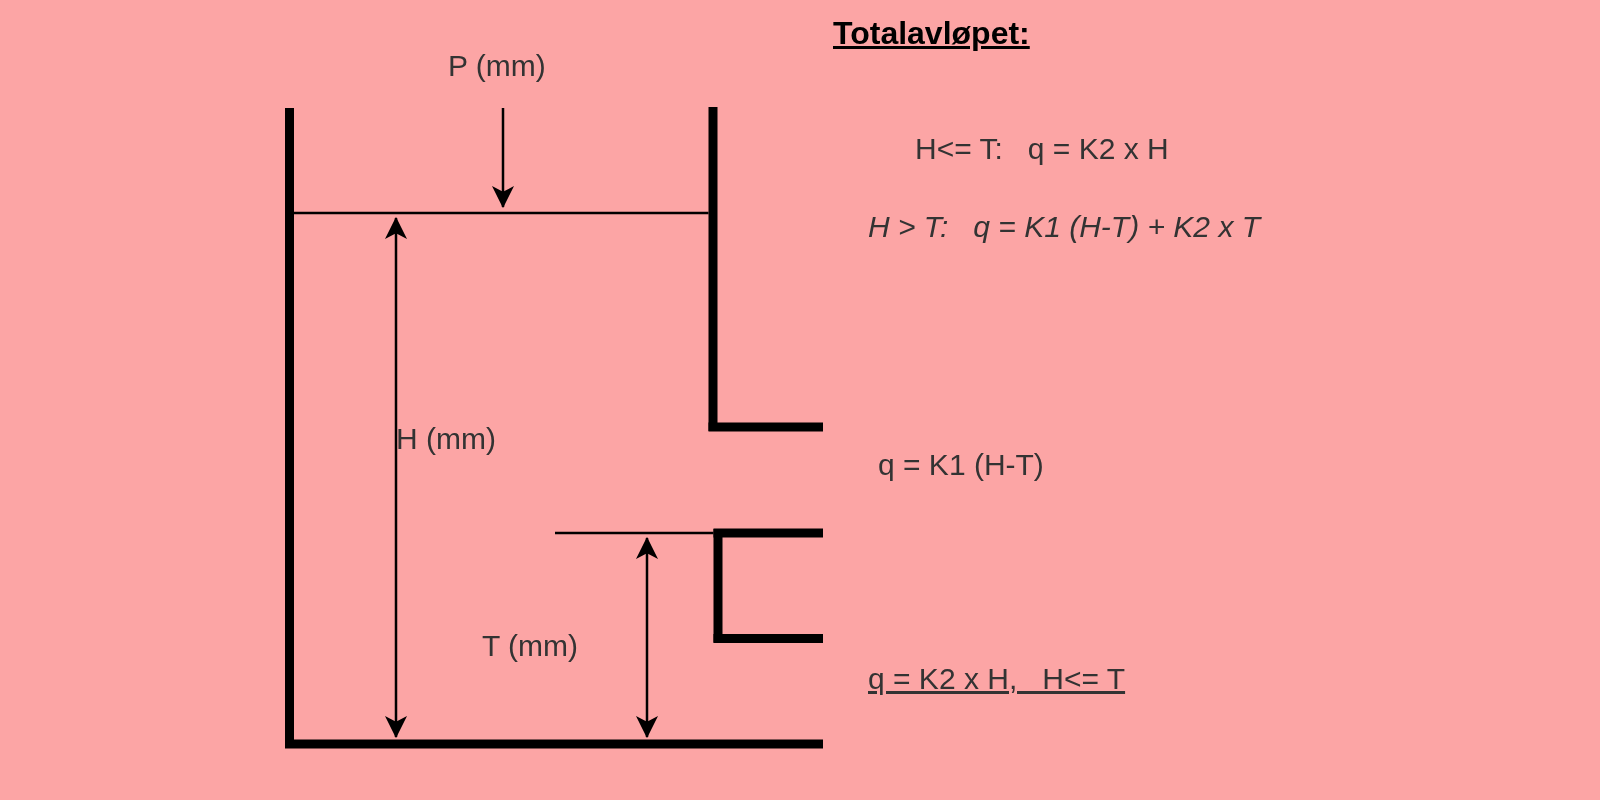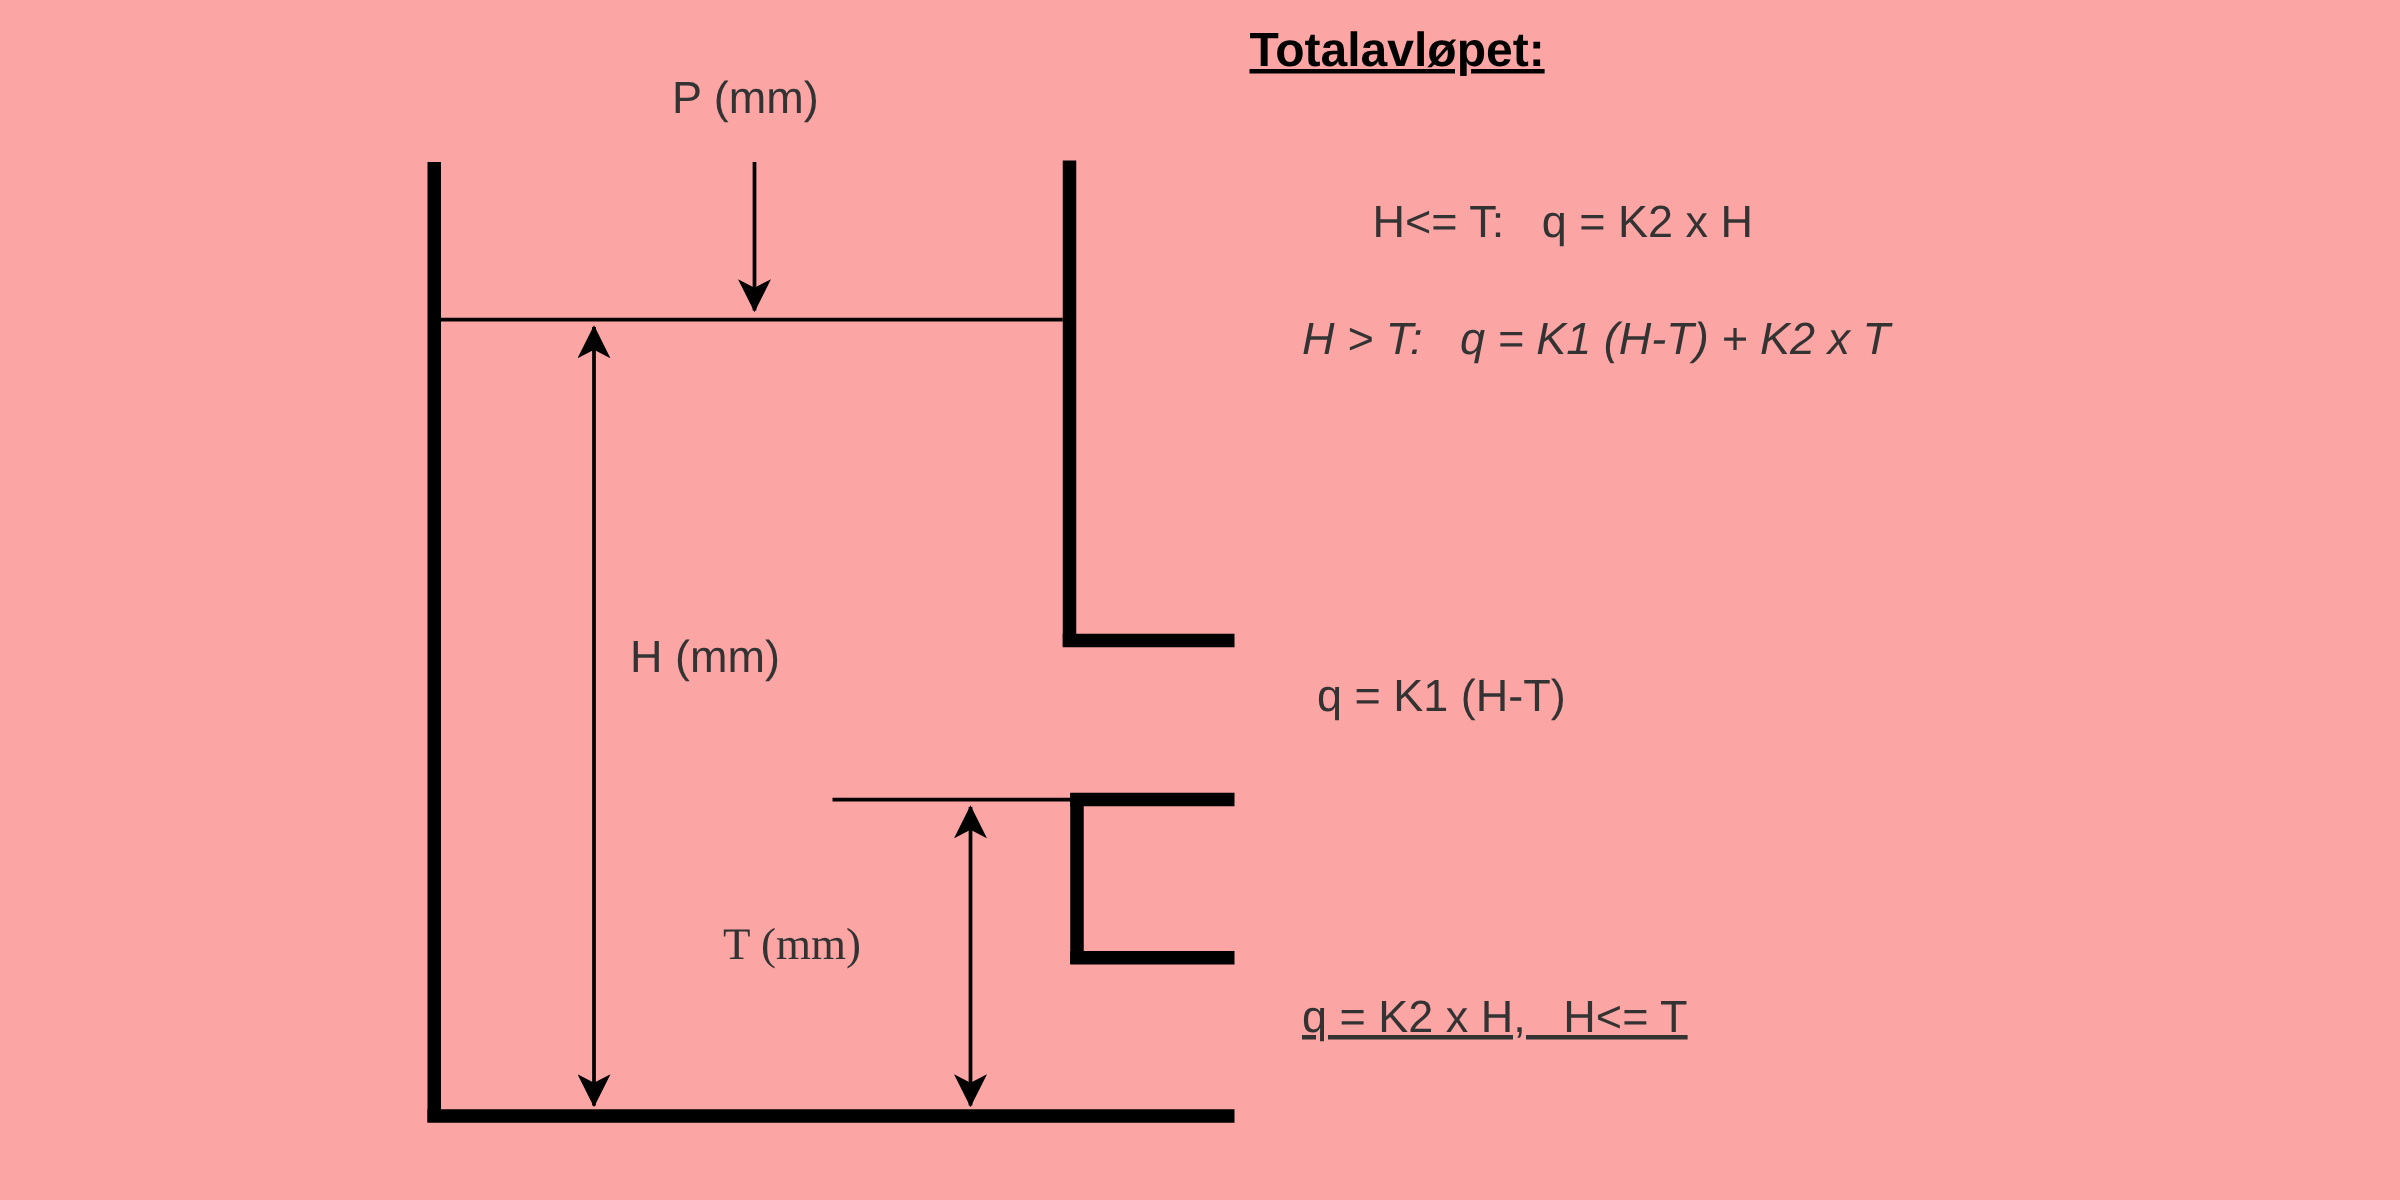--- a/index.html
+++ b/index.html
@@ -69,23 +69,23 @@
 
     <line x1="503" y1="108" x2="503" y2="207" stroke="#000000" stroke-width="2.5" marker-end="url(#arrowhead)"></line>
 
     <line x1="396" y1="218" x2="396" y2="737" stroke="#000000" stroke-width="2.5" marker-start="url(#arrowhead)" marker-end="url(#arrowhead)"></line>
 
     <line x1="647" y1="538" x2="647" y2="737" stroke="#000000" stroke-width="2.5" marker-start="url(#arrowhead)" marker-end="url(#arrowhead)"></line>
   </svg>
 
   <div class="lbl" style="left:448px; top:48px;">P (mm)</div>
 
-  <div class="lbl" style="left:420px; top:421px;">H (mm)</div>
+  <div class="lbl" style="left:396px; top:421px;">H (mm)</div>
 
-  <div class="lbl" style="left:482px; top:612px;font-family:Liberation Serif, serif;">T (mm)</div>
+  <div class="lbl" style="left:482px; top:628px;">T (mm)</div>
 
   <div class="title" style="left:833px; top:16px;">Totalavløpet:</div>
 
   <div class="lbl" style="left:915px; top:131px;">H&lt;= T:   q = K2 x H</div>
 
   <div class="lbl" style="left:868px; top:209px;font-style:italic;">H &gt; T:   q = K1 (H-T) + K2 x T</div>
 
   <div class="lbl" style="left:878px; top:447px;">q = K1 (H-T)</div>
 
   <div class="lbl" style="left:868px; top:661px;text-decoration:underline;">q = K2 x H,   H&lt;= T</div>

